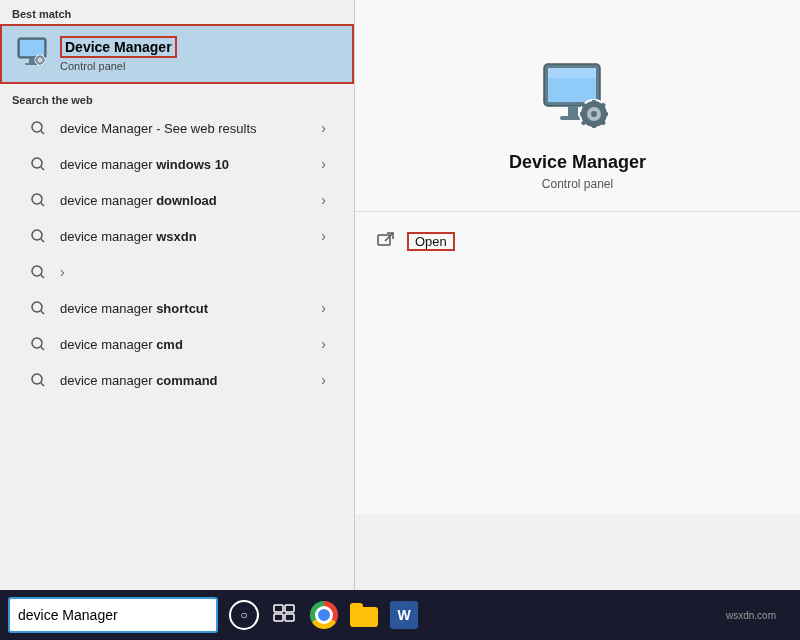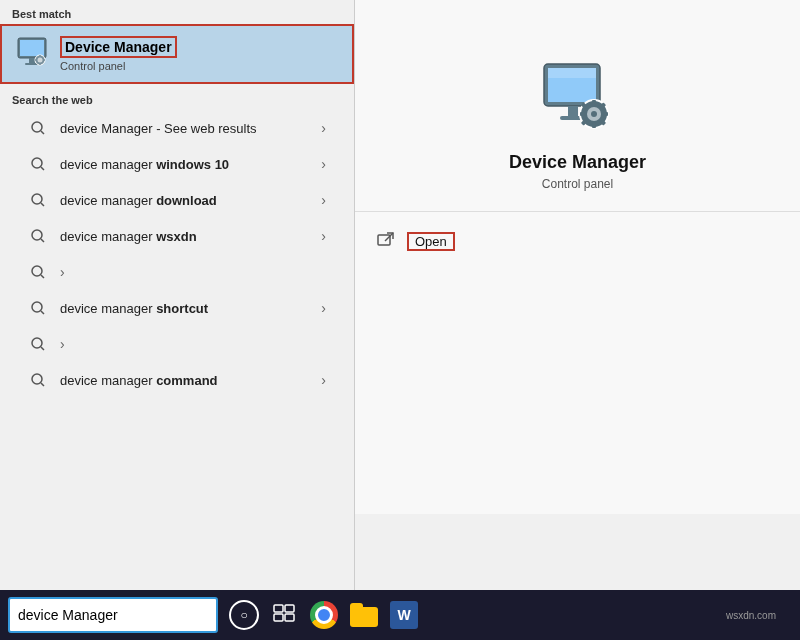--- a/index.html
+++ b/index.html
@@ -379,20 +379,21 @@
       <span class="chevron">›</span>
     </div>
 
     <div class="search-item">
       <div class="search-icon-wrap">
         <svg width="14" height="14" viewBox="0 0 14 14">
             <circle cx="6" cy="6" r="5" fill="none" stroke="#555" stroke-width="1.5"></circle>
             <line x1="10" y1="10" x2="13" y2="13" stroke="#555" stroke-width="1.5"></line>
           </svg>
       </div>
+      <span class="search-item-text">device manager <span class="bold">cmd</span></span>
       <span class="chevron">›</span>
     </div>
 
     <div class="search-item">
       <div class="search-icon-wrap">
         <svg width="14" height="14" viewBox="0 0 14 14">
             <circle cx="6" cy="6" r="5" fill="none" stroke="#555" stroke-width="1.5"></circle>
             <line x1="10" y1="10" x2="13" y2="13" stroke="#555" stroke-width="1.5"></line>
           </svg>
       </div>

